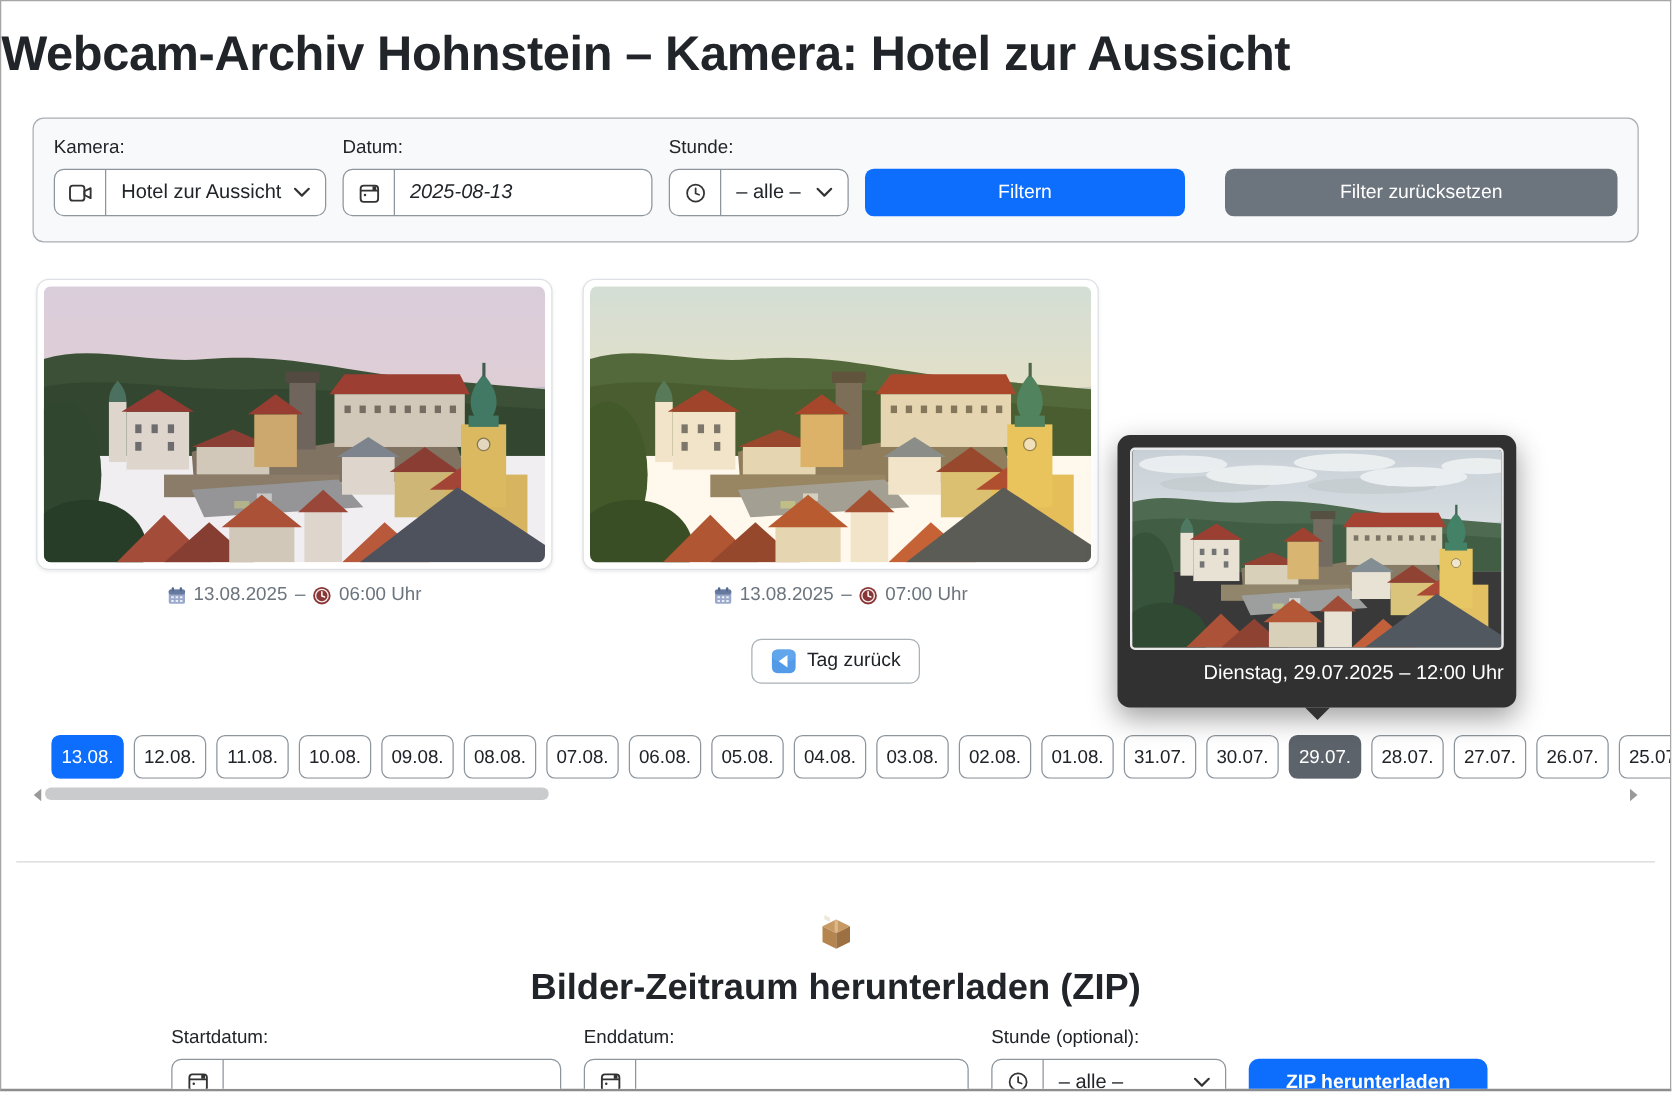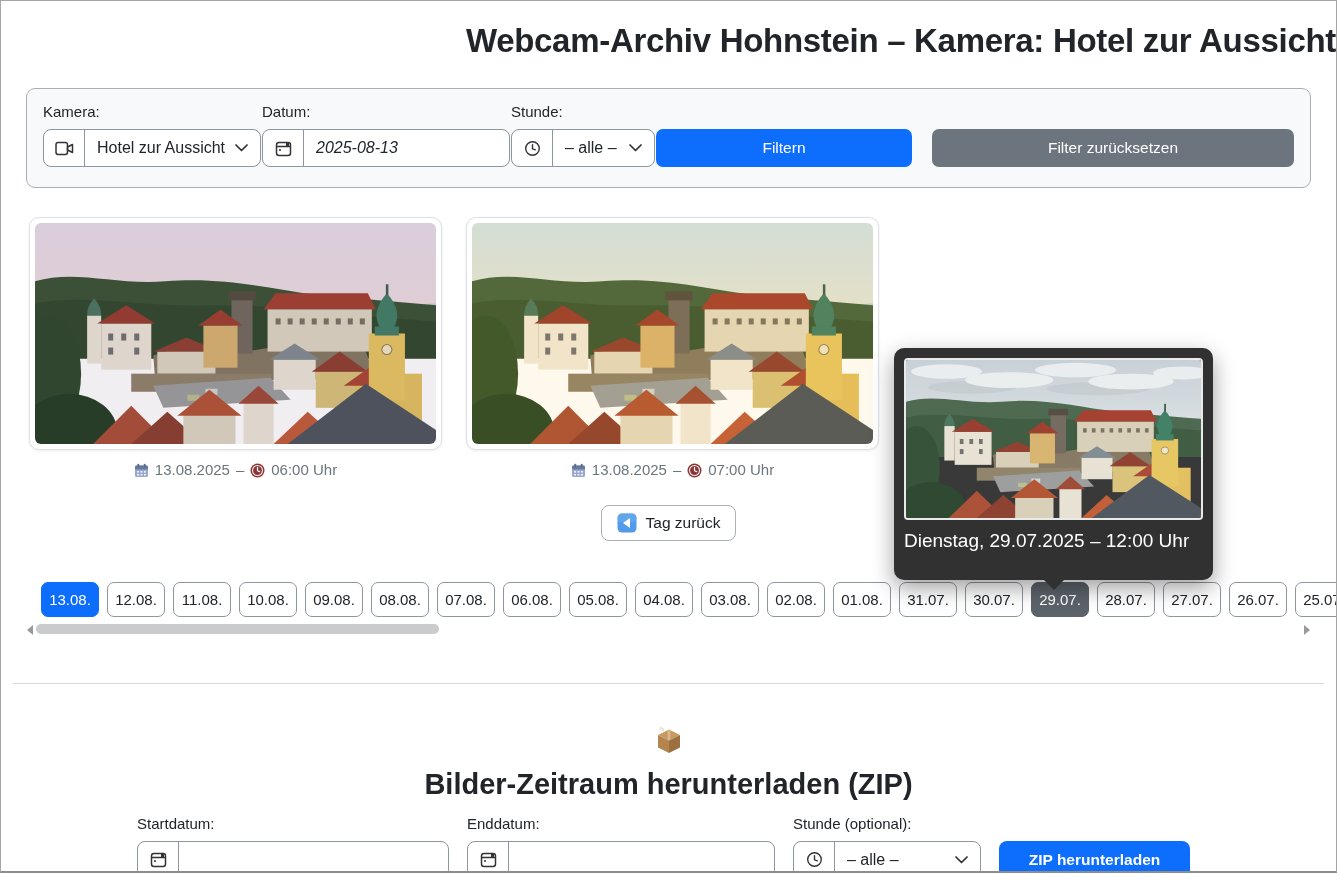--- a/index.html
+++ b/index.html
@@ -14,34 +14,34 @@
     position:relative;
     width:1337px; height:873px;
     border:1px solid #a6a6a6;
     border-bottom:2px solid #8d8d8d;
     background:#fff;
     overflow:hidden;
   }
   
   h1.page-title {
     margin-top:21px;
-    text-align:right;
-    font-size:33px;
+    text-align:left;
+    font-size:39px;
     font-weight:700;
     letter-spacing:-0.3px;
   }
   
   .filter-bar {
     margin:28px 25px 0 25px;
     background:#f8f9fa;
     border:1px solid #a9afb5;
     border-radius:9px;
     padding:14px 16px 20px 16px;
     display:flex;
-    gap:1px;
+    gap:13px;
     align-items:flex-end;
   }
   .field { display:flex; flex-direction:column; }
   .field-label { font-size:15px; margin-bottom:9px; color:#212529; }
   .input-group {
     display:flex; align-items:stretch;
     background:#fff;
     border:1px solid #8d959d;
     border-radius:8px;
     height:38px;
@@ -173,23 +173,23 @@
     box-shadow:0 8px 22px rgba(0,0,0,.38);
     z-index:20;
   }
   .tooltip-photo {
     width:299px; height:162px;
     border:2px solid #e9e9e9;
     border-radius:4px;
     overflow:hidden;
   }
   .tooltip-caption {
-    color:#fff; text-align:left;
-    font-size:19px;
-    padding:10px 0 28px 0;
+    color:#fff; text-align:right;
+    font-size:16px;
+    padding:10px 0 18px 0;
   }
   .tooltip-arrow {
     position:absolute; left:50%; bottom:-10px;
     transform:translateX(-50%);
     width:0; height:0;
     border-left:10px solid transparent;
     border-right:10px solid transparent;
     border-top:10px solid #313131;
   }
 </style>

